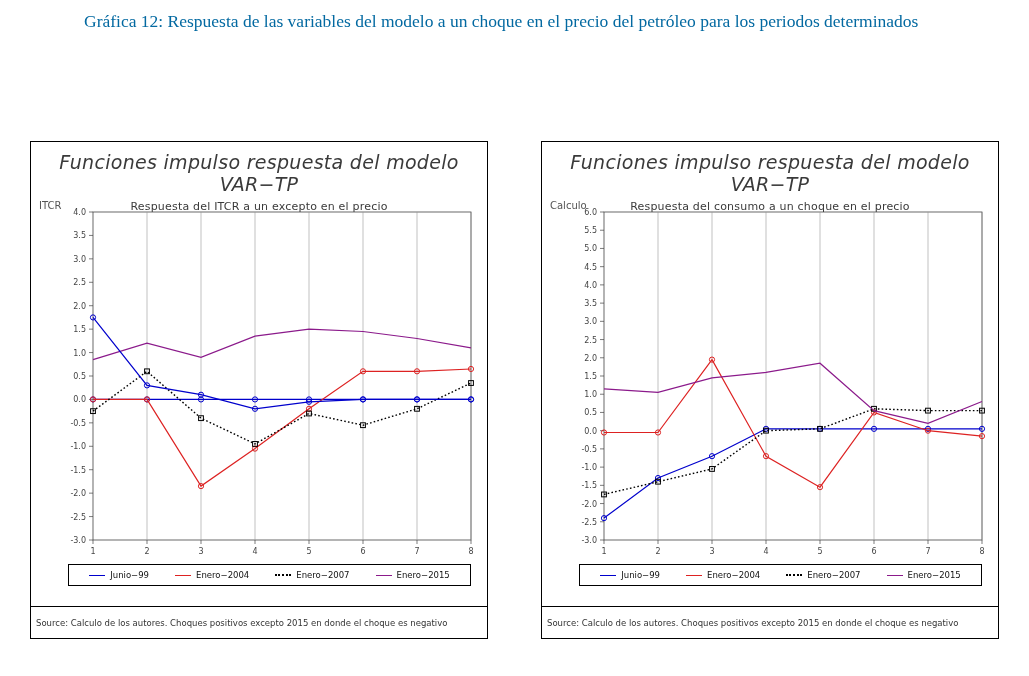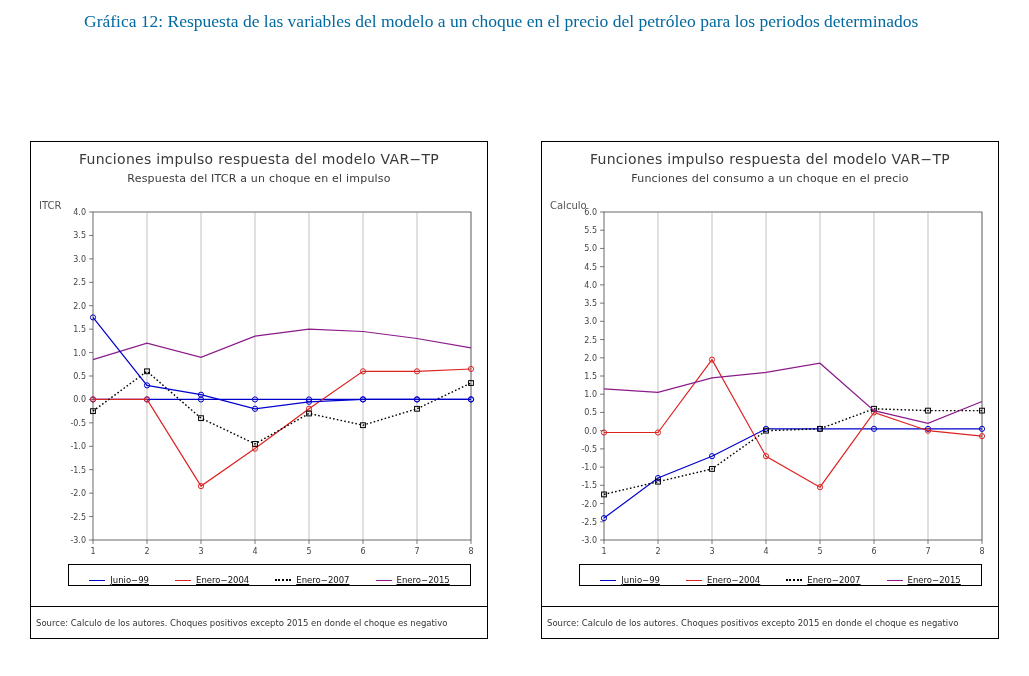--- a/index.html
+++ b/index.html
@@ -30,24 +30,25 @@
     height: 498px;
     border: 1px solid #000;
     background: #fff;
     box-sizing: border-box;
   }
   #panel-left  { left: 30px; }
   #panel-right { left: 541px; }
   .chart-title {
     text-align: center;
     font-family: "DejaVu Sans", sans-serif;
-    font-size: 14px;
+    font-size: 19px;
     color: #3a3a3a;
     margin-top: 9px;
     letter-spacing: .3px;
+    font-style: italic;
   }
   .chart-subtitle {
     text-align: center;
     font-family: "DejaVu Sans", sans-serif;
     font-size: 11px;
     color: #3a3a3a;
     margin-top: 5px;
     letter-spacing: .2px;
   }
   .ylabel {
@@ -66,25 +67,24 @@
     height: 100%;
   }
   .legend {
     position: absolute;
     left: 37px;
     right: 16px;
     bottom: 52px;
     height: 20px;
     border: 1px solid #000;
     display: flex;
-    align-items: flex-end;
+    align-items: center;
     justify-content: center;
     gap: 26px;
     background: #fff;
-    text-decoration: underline;
   }
   .legend-item {
     display: flex;
     align-items: center;
     gap: 5px;
     font-family: "DejaVu Sans", sans-serif;
     font-size: 8.5px;
     color: #111;
   }
   .legend-swatch {
@@ -115,21 +115,21 @@
     fill: #444;
   }
 </style>
 </head>
 <body>
 
 <div id="caption">Gráfica 12: Respuesta de las variables del modelo a un choque en el precio del petróleo para los periodos determinados</div>
 
 <div class="panel" id="panel-left">
   <div class="chart-title">Funciones impulso respuesta del modelo VAR−TP</div>
-  <div class="chart-subtitle">Respuesta del ITCR a un choque en el impulso</div>
+  <div class="chart-subtitle">Respuesta del ITCR a un excepto en el precio</div>
   <div class="ylabel">ITCR</div>
   <div class="plot-wrap">
     <svg id="svg-itcr" width="458" height="498" viewBox="0 0 458 498">
         <rect x="62" y="70" width="378" height="328" fill="none" stroke="#444" stroke-width="0.8"></rect>
         <line x1="62" y1="398" x2="58" y2="398" stroke="#444" stroke-width="0.7"></line>
         <text x="55" y="401" text-anchor="end" font-size="8">-3.0</text>
         <line x1="62" y1="374.57142857142856" x2="58" y2="374.57142857142856" stroke="#444" stroke-width="0.7"></line>
         <text x="55" y="377.57142857142856" text-anchor="end" font-size="8">-2.5</text>
         <line x1="62" y1="351.14285714285717" x2="58" y2="351.14285714285717" stroke="#444" stroke-width="0.7"></line>
         <text x="55" y="354.14285714285717" text-anchor="end" font-size="8">-2.0</text>
@@ -236,21 +236,21 @@
         <span class="legend-swatch" style="border-top-color: rgb(139, 26, 139);"></span>
         <span>Enero−2015</span>
       </div>
     </div>
   <div class="divider-line"></div>
   <div class="source">Source: Calculo de los autores. Choques positivos excepto 2015 en donde el choque es negativo</div>
 </div>
 
 <div class="panel" id="panel-right">
   <div class="chart-title">Funciones impulso respuesta del modelo VAR−TP</div>
-  <div class="chart-subtitle">Funciones del consumo a un choque en el precio</div>
+  <div class="chart-subtitle">Respuesta del consumo a un choque en el precio</div>
   <div class="ylabel">Calculo</div>
   <div class="plot-wrap">
     <svg id="svg-consumo" width="458" height="498" viewBox="0 0 458 498">
         <rect x="62" y="70" width="378" height="328" fill="none" stroke="#444" stroke-width="0.8"></rect>
         <line x1="62" y1="398" x2="58" y2="398" stroke="#444" stroke-width="0.7"></line>
         <text x="55" y="401" text-anchor="end" font-size="8">-3.0</text>
         <line x1="62" y1="379.77777777777777" x2="58" y2="379.77777777777777" stroke="#444" stroke-width="0.7"></line>
         <text x="55" y="382.77777777777777" text-anchor="end" font-size="8">-2.5</text>
         <line x1="62" y1="361.55555555555554" x2="58" y2="361.55555555555554" stroke="#444" stroke-width="0.7"></line>
         <text x="55" y="364.55555555555554" text-anchor="end" font-size="8">-2.0</text>

